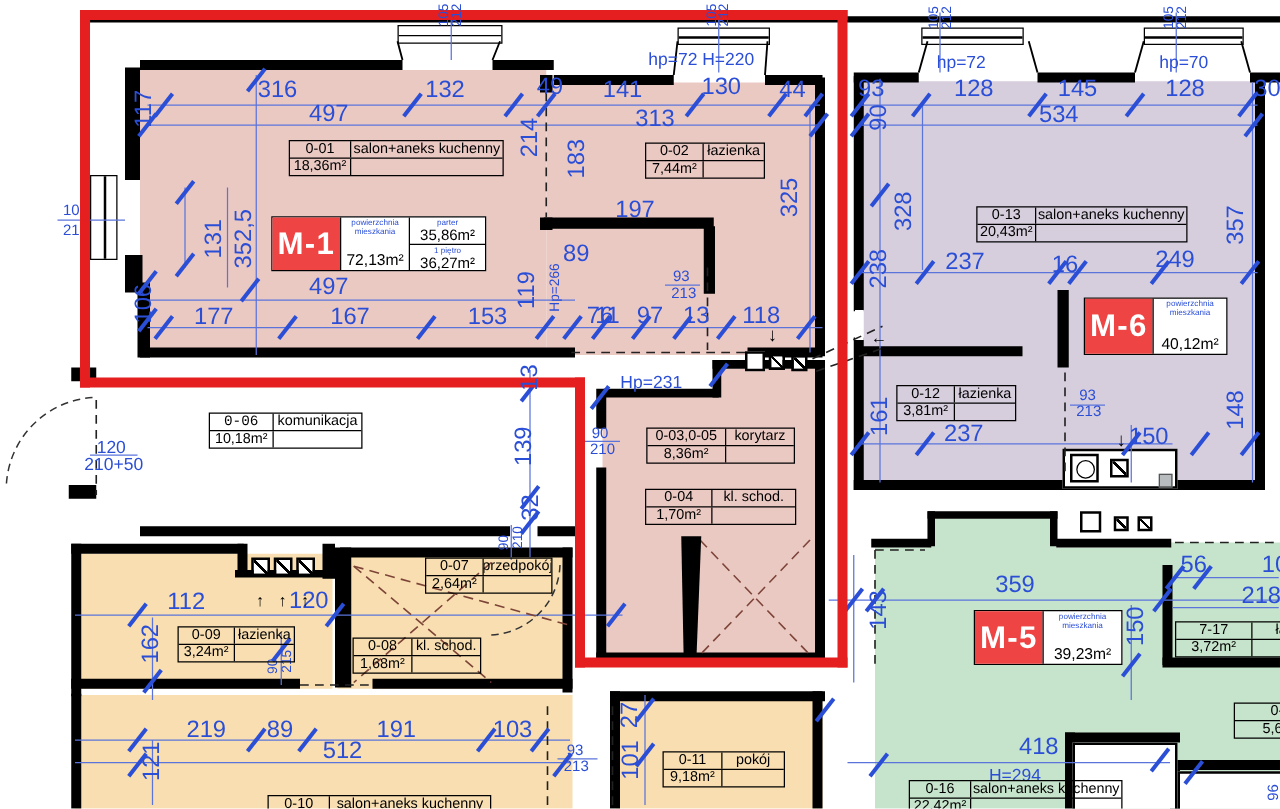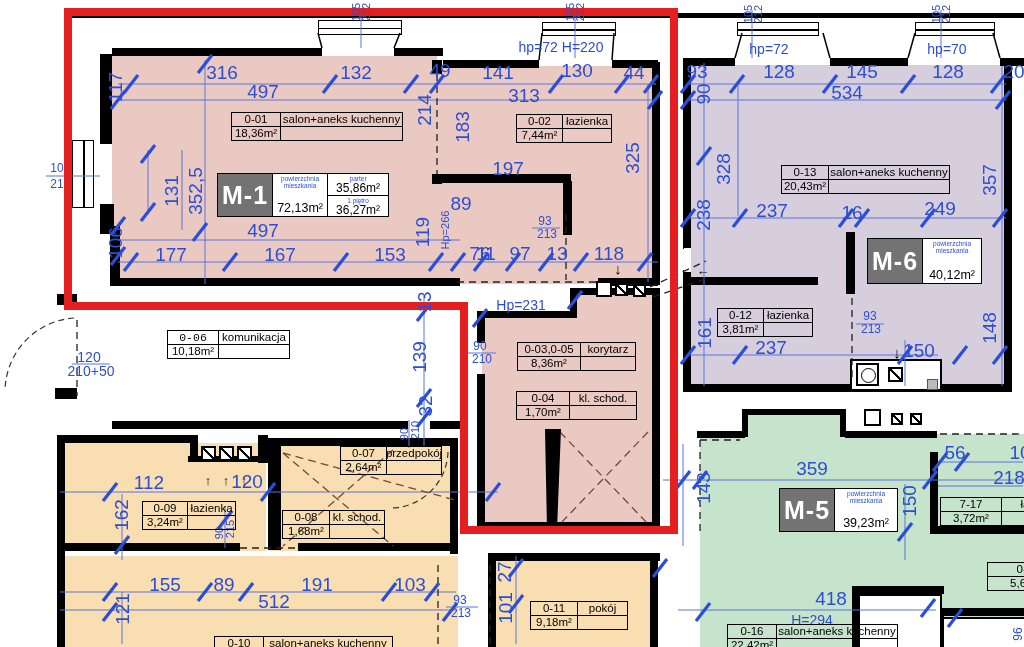--- a/index.html
+++ b/index.html
@@ -19,21 +19,21 @@
   .rt{position:absolute;border:1.1px solid #000;z-index:6;color:#000;background:transparent}
   .rrow{display:flex;height:13px;font-size:11.5px;line-height:13px}
   .rrow.first{border-bottom:1px solid #000}
   .cid{border-right:1px solid #000;display:flex;align-items:center;justify-content:center;
        flex:0 0 auto;white-space:nowrap;overflow:hidden}
   .cname{flex:1;display:flex;align-items:center;justify-content:center;white-space:nowrap;overflow:hidden}
   .apt{position:absolute;display:flex;background:#fff;border:1px solid #000;z-index:6}
   .apt-m1{left:217px;top:173px;height:42px}
   .apt-m6{left:867px;top:238px;height:44px}
   .apt-m5{left:779px;top:488px;height:42px}
-  .aid{background:#737373;color:#fff;font-weight:bold;font-size:25px;display:flex;align-items:center;
+  .aid{background:#ef4444;color:#fff;font-weight:bold;font-size:25px;display:flex;align-items:center;
        justify-content:center;padding:0 4px;min-width:46px;letter-spacing:1px}
   .acol{display:flex;flex-direction:column;border-left:1px solid #000}
   .asm{color:#2b4ed6;font-size:6.5px;line-height:7px;text-align:center;padding:1px 2px 0;flex:1}
   .aval{font-size:12.5px;line-height:14px;text-align:center;padding:0 2px 1px;white-space:nowrap}
   .acol2{display:flex;flex-direction:column;border-left:1px solid #000;width:60px}
   .afloor{flex:1;display:flex;flex-direction:column}
   .afloor+.afloor{border-top:1px solid #000}
   .afloor .asm{flex:0 0 auto}
   .afloor .aval{font-size:12px;line-height:12px}
   .sym{position:absolute;z-index:6;background:#fff;box-sizing:border-box}
@@ -373,21 +373,21 @@
     <div class="dim rot" style="left: 748px; top: 14px; font-size: 11px;">105</div>
     <div class="dim rot" style="left: 758px; top: 14px; font-size: 11px;">212</div>
     <div class="dim rot" style="left: 936px; top: 14px; font-size: 11px;">105</div>
     <div class="dim rot" style="left: 946px; top: 14px; font-size: 11px;">212</div>
     <div class="dim" style="left: 769px; top: 49px; font-size: 14px;">hp=72</div>
     <div class="dim" style="left: 947px; top: 49px; font-size: 14px;">hp=70</div>
     <div class="dim" style="left: 697px; top: 71px;">93</div>
     <div class="dim" style="left: 779px; top: 71px;">128</div>
     <div class="dim" style="left: 862px; top: 71px;">145</div>
     <div class="dim" style="left: 948px; top: 71px;">128</div>
-    <div class="dim" style="left: 1014px; top: 71px;">20</div>
+    <div class="dim" style="left: 1014px; top: 71px;">30</div>
     <div class="dim" style="left: 847px; top: 92px;">534</div>
     <div class="dim rot" style="left: 703px; top: 94px;">90</div>
     <div class="dim rot" style="left: 723px; top: 169px;">328</div>
     <div class="dim rot" style="left: 703px; top: 215px;">238</div>
     <div class="dim" style="left: 772px; top: 210px;">237</div>
     <div class="dim" style="left: 852px; top: 212px;">16</div>
     <div class="dim" style="left: 940px; top: 208px;">249</div>
     <div class="dim rot" style="left: 989px; top: 180px;">357</div>
     <div class="dim rot" style="left: 704px; top: 333px;">161</div>
     <div class="dim" style="left: 771px; top: 347px;">237</div>
@@ -402,21 +402,21 @@
     <div class="dim" style="left: 812px; top: 620px; font-size: 14px;">H=294</div>
     <div class="dim" style="left: 955px; top: 452px;">56</div>
     <div class="dim" style="left: 1009px; top: 477px;">218</div>
     <div class="dim" style="left: 1020px; top: 452px;">10</div>
     <div class="dim rot" style="left: 1018px; top: 634px; font-size: 12px;">96</div>
     <div class="dim" style="left: 149px; top: 482px;">112</div>
     <div class="dim" style="left: 247px; top: 481px;">120</div>
     <div class="dim rot" style="left: 121px; top: 515px;">162</div>
     <div class="dim rot" style="left: 219px; top: 533px; font-size: 11px;">90</div>
     <div class="dim rot" style="left: 230px; top: 529px; font-size: 11px;">215</div>
-    <div class="dim" style="left: 165px; top: 584px;">155</div>
+    <div class="dim" style="left: 165px; top: 584px;">219</div>
     <div class="dim" style="left: 224px; top: 584px;">89</div>
     <div class="dim" style="left: 317px; top: 584px;">191</div>
     <div class="dim" style="left: 410px; top: 584px;">103</div>
     <div class="dim" style="left: 274px; top: 601px;">512</div>
     <div class="dim rot" style="left: 122px; top: 609px;">121</div>
     <div class="dim" style="left: 460px; top: 600px; font-size: 12px;">93</div>
     <div class="dim" style="left: 461px; top: 613px; font-size: 12px;">213</div>
     <div class="dim rot" style="left: 505px; top: 608px;">101</div>
     <div class="dim rot" style="left: 504px; top: 572px;">27</div>
     <div class="rt" style="left: 231px; top: 112px; width: 170px;">

